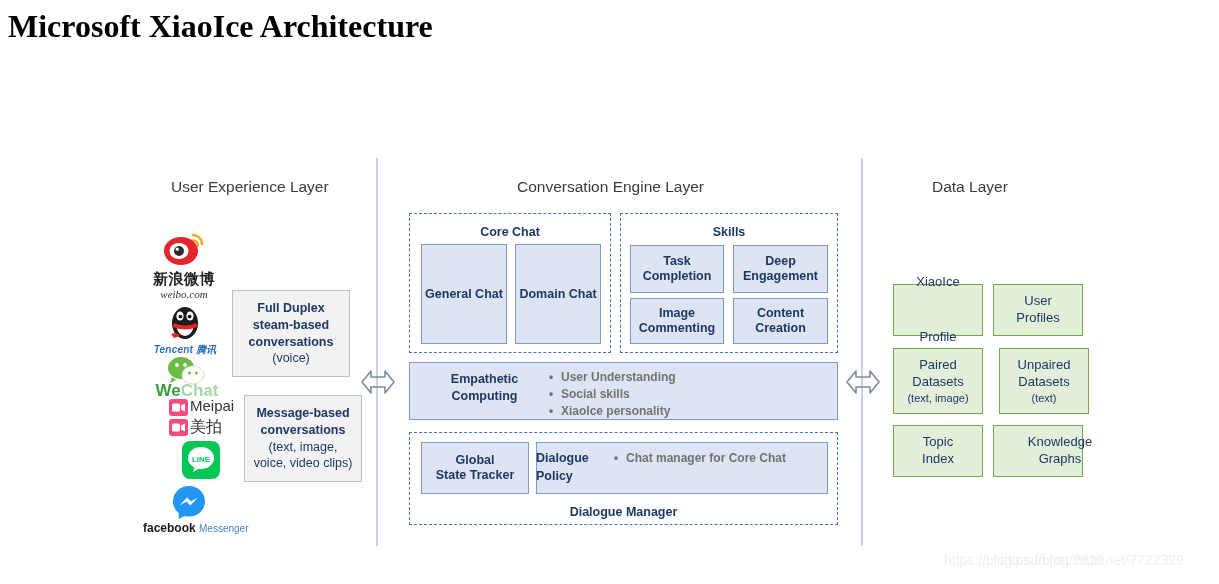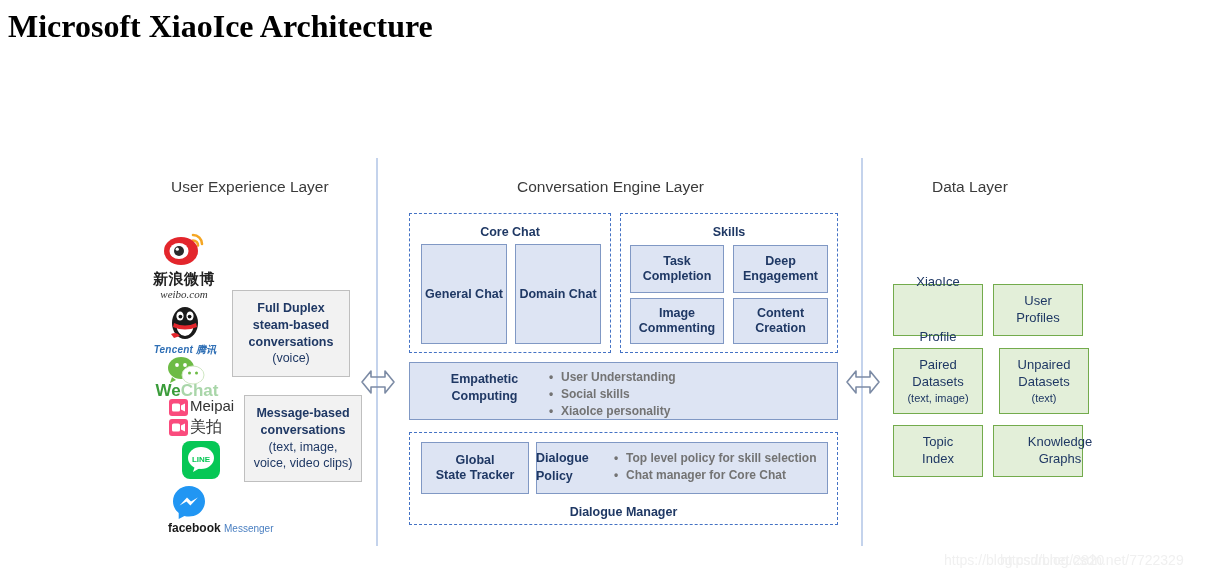--- a/index.html
+++ b/index.html
@@ -209,21 +209,21 @@
   #wechat-text .chat { color: #a9d6a9; }
   #meipai-en {
     font-size: 15px;
     color: #333;
   }
   #meipai-cn {
     font-size: 16px;
     color: #333;
   }
   #fb-text { font-size: 12px; }
-  #fb-text .fb { font-weight: bold; color: #1a1a1a; margin-left: 25px; }
+  #fb-text .fb { font-weight: bold; color: #1a1a1a; }
   #fb-text .msg { color: #4a7fc1; font-size: 10px; }
 
   
   .watermark {
     position: absolute;
     color: #f0f0f0;
     font-size: 14px;
     white-space: nowrap;
     font-family: "Liberation Sans", sans-serif;
   }
@@ -393,21 +393,20 @@
     <div>State Tracker</div>
   </div>
 </div>
 <div class="bluebox" style="left:536px; top:442px; width:292px; height:52px;"></div>
 <div id="dlg-policy-label">
   <div>Dialogue</div>
   <div>Policy</div>
 </div>
 <div id="dlg-bullets" class="bullets">
   <ul>
-    <li>Top level policy for skill selection</li>
     <li>Chat manager for Core Chat</li>
   </ul>
 </div>
 <div class="group-label" style="left:409px; top:505px; width:429px;">Dialogue Manager</div>
 
 <div class="greenbox" style="left:893px; top:284px; width:90px; height:52px;gap:38px;">
   <span>XiaoIce</span>
   <span>Profile</span>
 </div>
 <div class="greenbox" style="left:993px; top:284px; width:90px; height:52px;">

